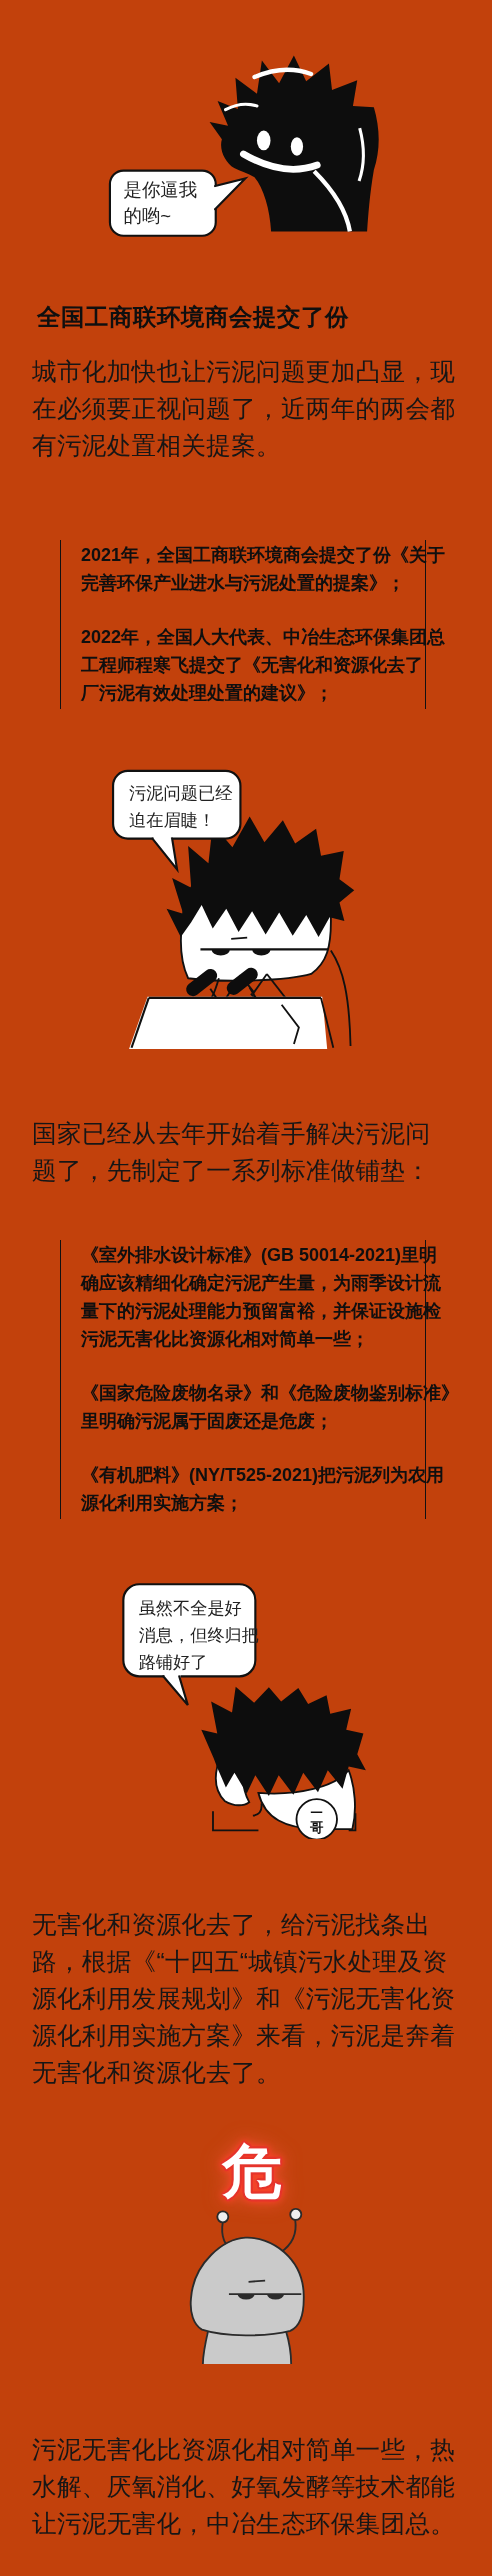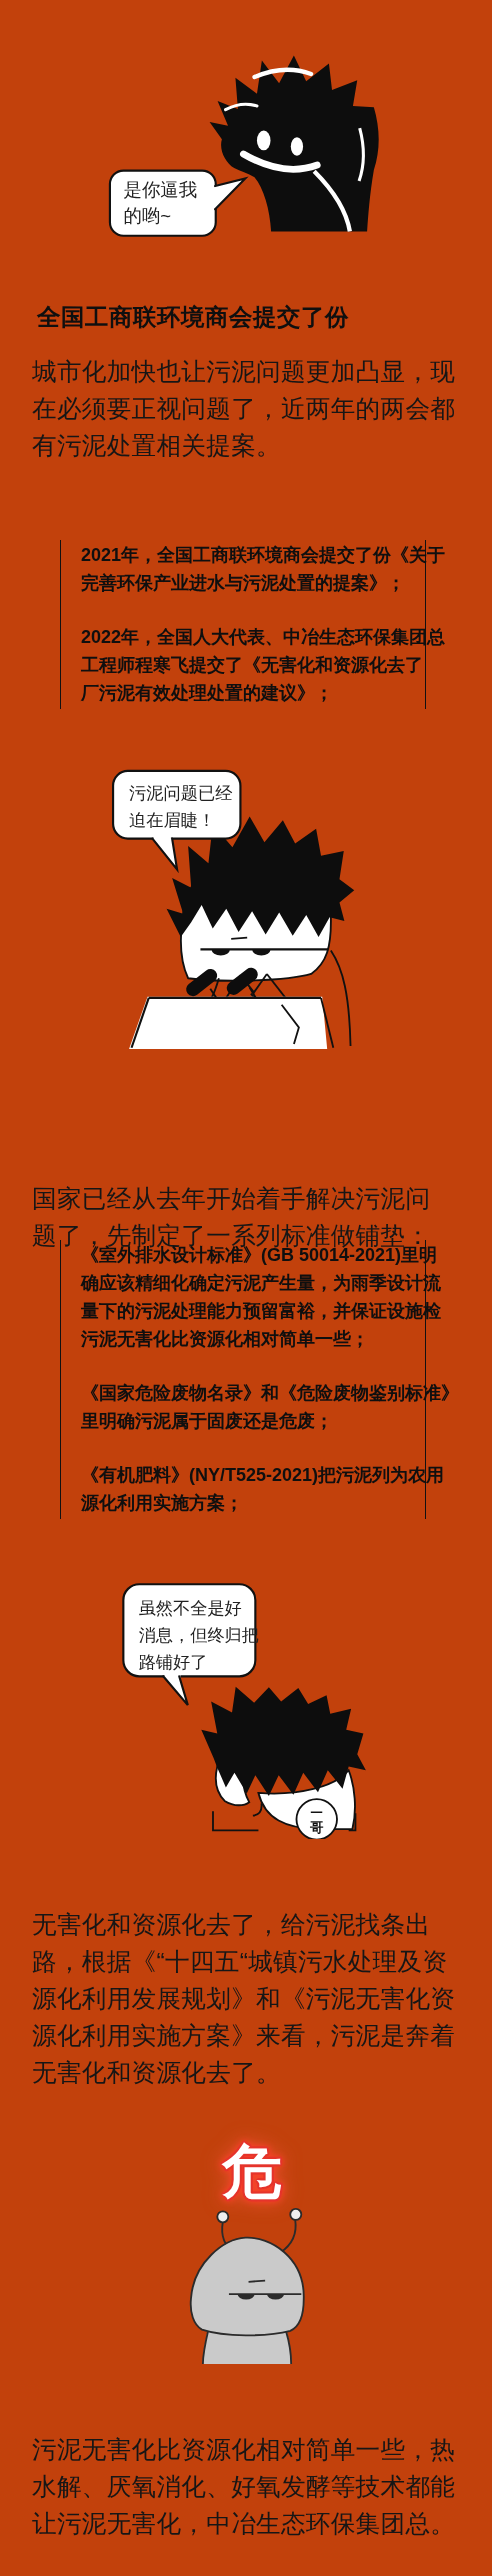--- a/index.html
+++ b/index.html
@@ -140,21 +140,21 @@
 
     <g>
       <rect x="8" y="8" width="207" height="110" rx="24" fill="#fff" stroke="#111" stroke-width="3.5"></rect>
       <rect x="74" y="114" width="28" height="7" fill="#fff"></rect>
       <path d="M 72 118 L 112 168 L 104 118" fill="#fff" stroke="#111" stroke-width="3.5" stroke-linecap="round"></path>
       <text class="bubble-txt" x="34" y="54" font-size="28">污泥问题已经</text>
       <text class="bubble-txt" x="34" y="97" font-size="28">迫在眉睫！</text>
     </g>
   </svg>
 
-  <div class="abs para" style="top:1180px;">
+  <div class="abs para" style="top:1115px;">
     <div class="line">国家已经从去年开始着手解决污泥问</div>
     <div class="line">题了，先制定了一系列标准做铺垫：</div>
   </div>
 
   <div class="abs quote" style="top:1240px;">
     <div class="qp">
       <div class="qline">《室外排水设计标准》(GB 50014-2021)里明</div>
       <div class="qline">确应该精细化确定污泥产生量，为雨季设计流</div>
       <div class="qline">量下的污泥处理能力预留富裕，并保证设施检</div>
       <div class="qline">污泥无害化比资源化相对简单一些；</div>

